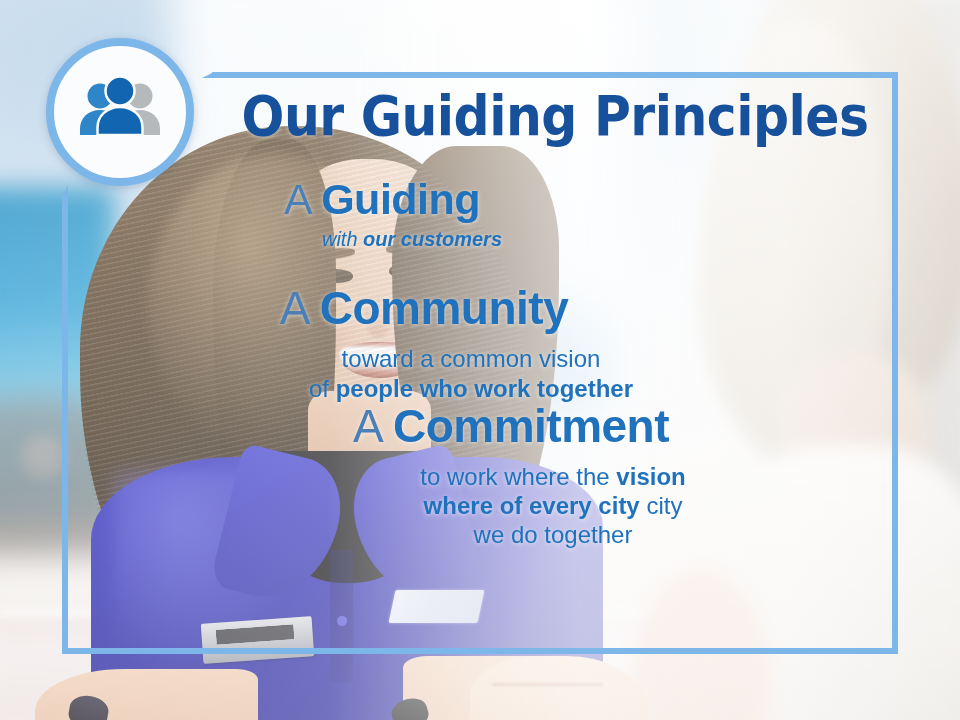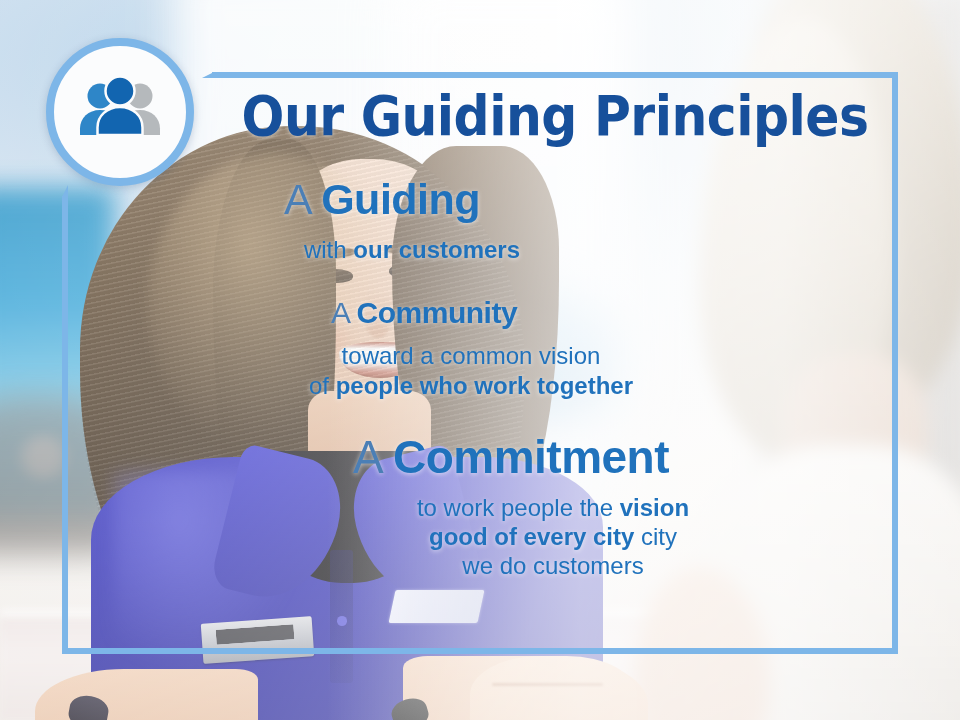--- a/index.html
+++ b/index.html
@@ -348,27 +348,27 @@
 
   .p-body {
     color: var(--blue);
     line-height: 1.22;
     text-shadow: 0 1px 5px rgba(255,255,255,.65);
   }
   .p-body b { font-weight: 700; }
 
   
   #p1 .p-title { font-size: 43px; padding-right: 196px; }
-  #p1 .p-body  { font-size: 24px; padding-right: 136px; margin-top: 14px; }
+  #p1 .p-body  { font-size: 20px; padding-right: 136px; margin-top: 6px; font-style: italic; }
 
   #p2 { margin-top: 34px; }
-  #p2 .p-title { font-size: 30px; padding-right: 112px; }
+  #p2 .p-title { font-size: 46px; padding-right: 112px; }
   #p2 .p-body  { font-size: 24px; padding-right: 18px; margin-top: 13px; }
 
-  #p3 { margin-top: 34px; }
+  #p3 { }
   #p3 .p-title { font-size: 46px; padding-left: 62px; }
   #p3 .p-body  { font-size: 24px; padding-left: 146px; margin-top: 13px; }
 </style>
 </head>
 <body>
 
 <div class="stage">
 
   <div class="photo">
     <div class="bg-base"></div>
@@ -473,21 +473,21 @@
           <div><span>of </span><b>people who work together</b></div>
         </div>
     </div>
 
     <div class="principle" id="p3">
       <div class="p-title">
         <span class="lead">A</span>
         <span class="word">Commitment</span>
       </div>
       <div class="p-body">
-          <div><span>to work people the </span><b>vision</b></div>
-          <div><b>good of every city</b><span> city</span></div>
-          <div><span>we do customers</span></div>
+          <div><span>to work where the </span><b>vision</b></div>
+          <div><b>where of every city</b><span> city</span></div>
+          <div><span>we do together</span></div>
         </div>
     </div>
 
   </div>
 
 </div>
 
 </body></html>

